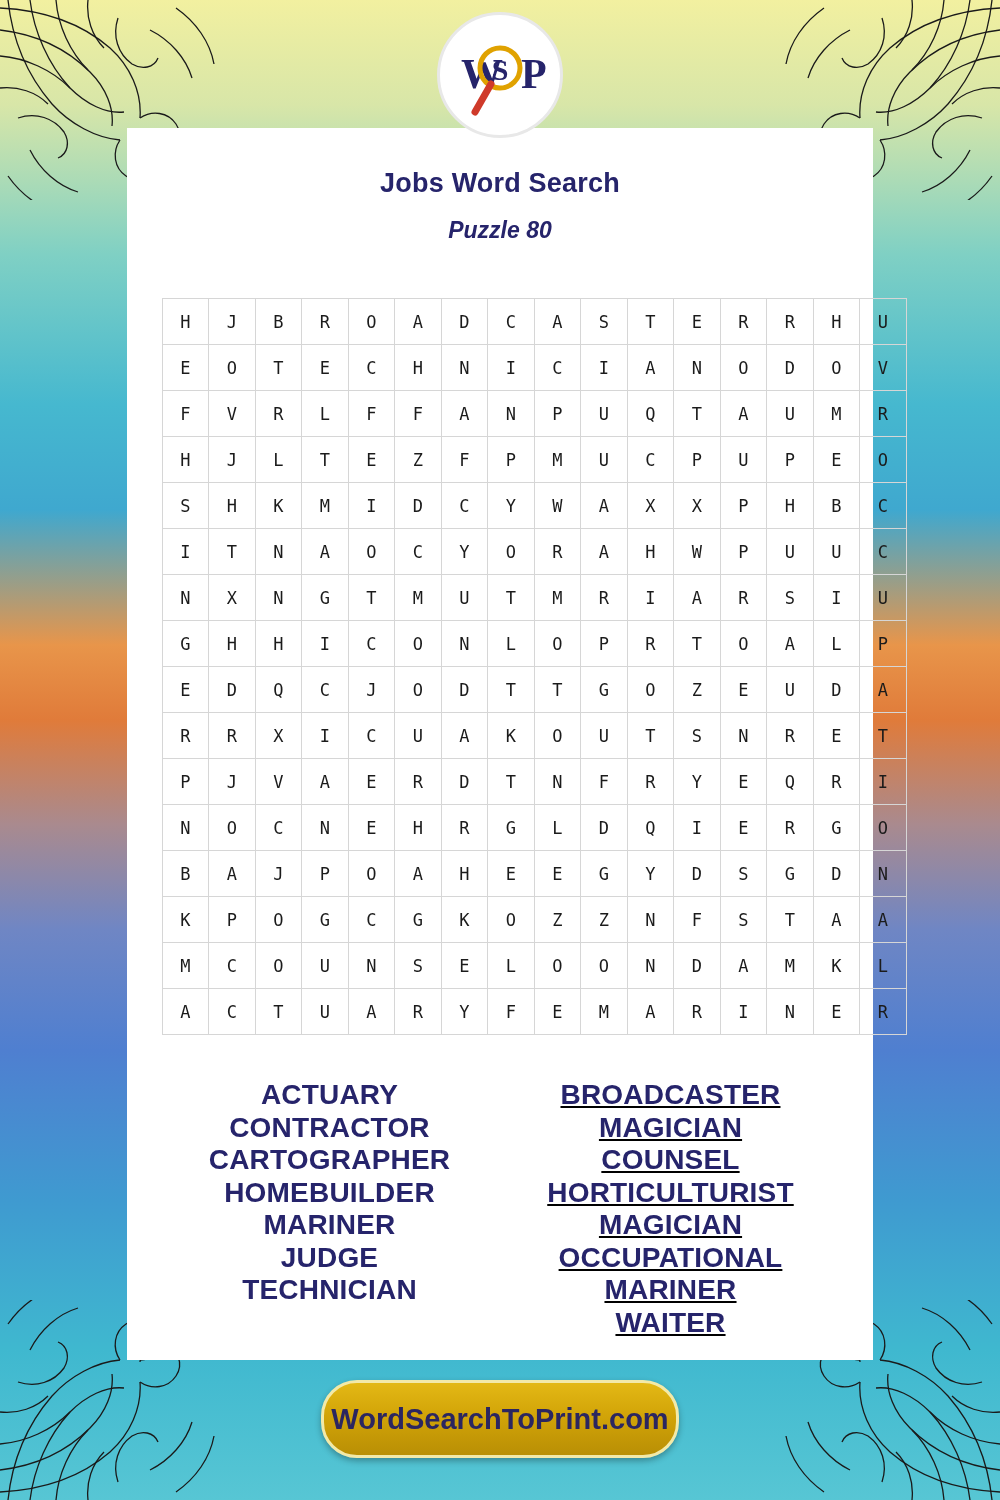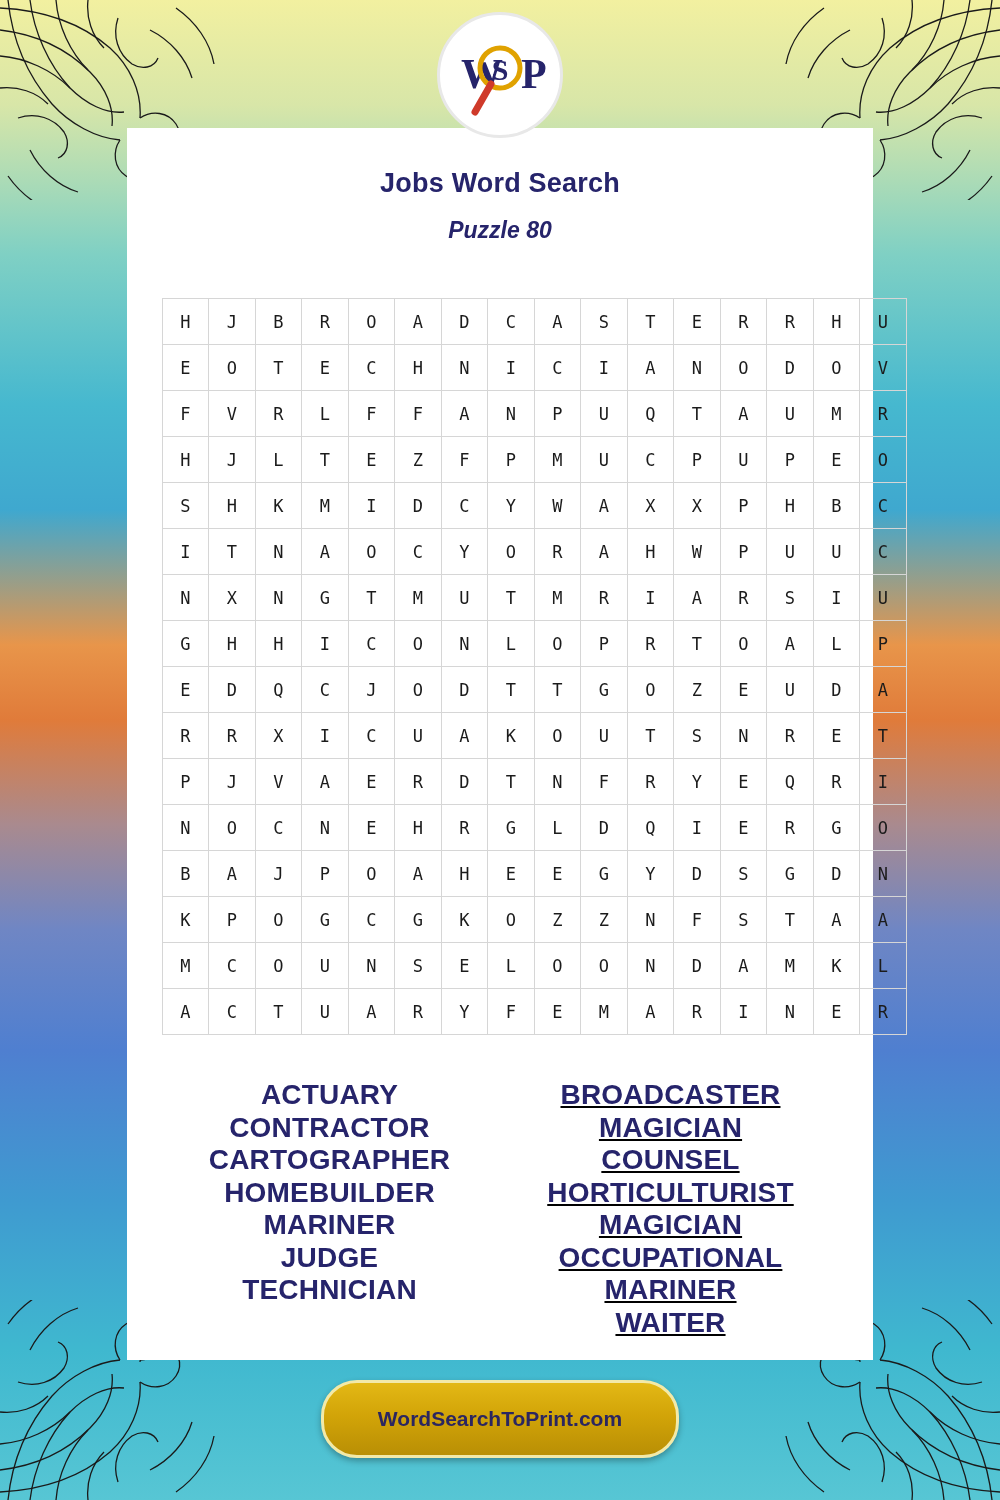--- a/index.html
+++ b/index.html
@@ -143,21 +143,21 @@
     background: linear-gradient(to bottom, #e3b815 0%, #d2a408 45%, #b98f05 100%);
     border: 3px solid #f2e9a8;
     box-shadow: 0 3px 6px rgba(0,0,0,.3);
     display: flex;
     align-items: center;
     justify-content: center;
     z-index: 6;
   }
   .footer-btn span {
     color: #2b2660;
-    font-size: 21px;
+    font-size: 29px;
     font-weight: bold;
   }
 </style>
 </head>
 <body>
 
 <div id="page">
 
   <div class="corner tl">
     <svg width="230" height="200" viewBox="0 0 230 200">

